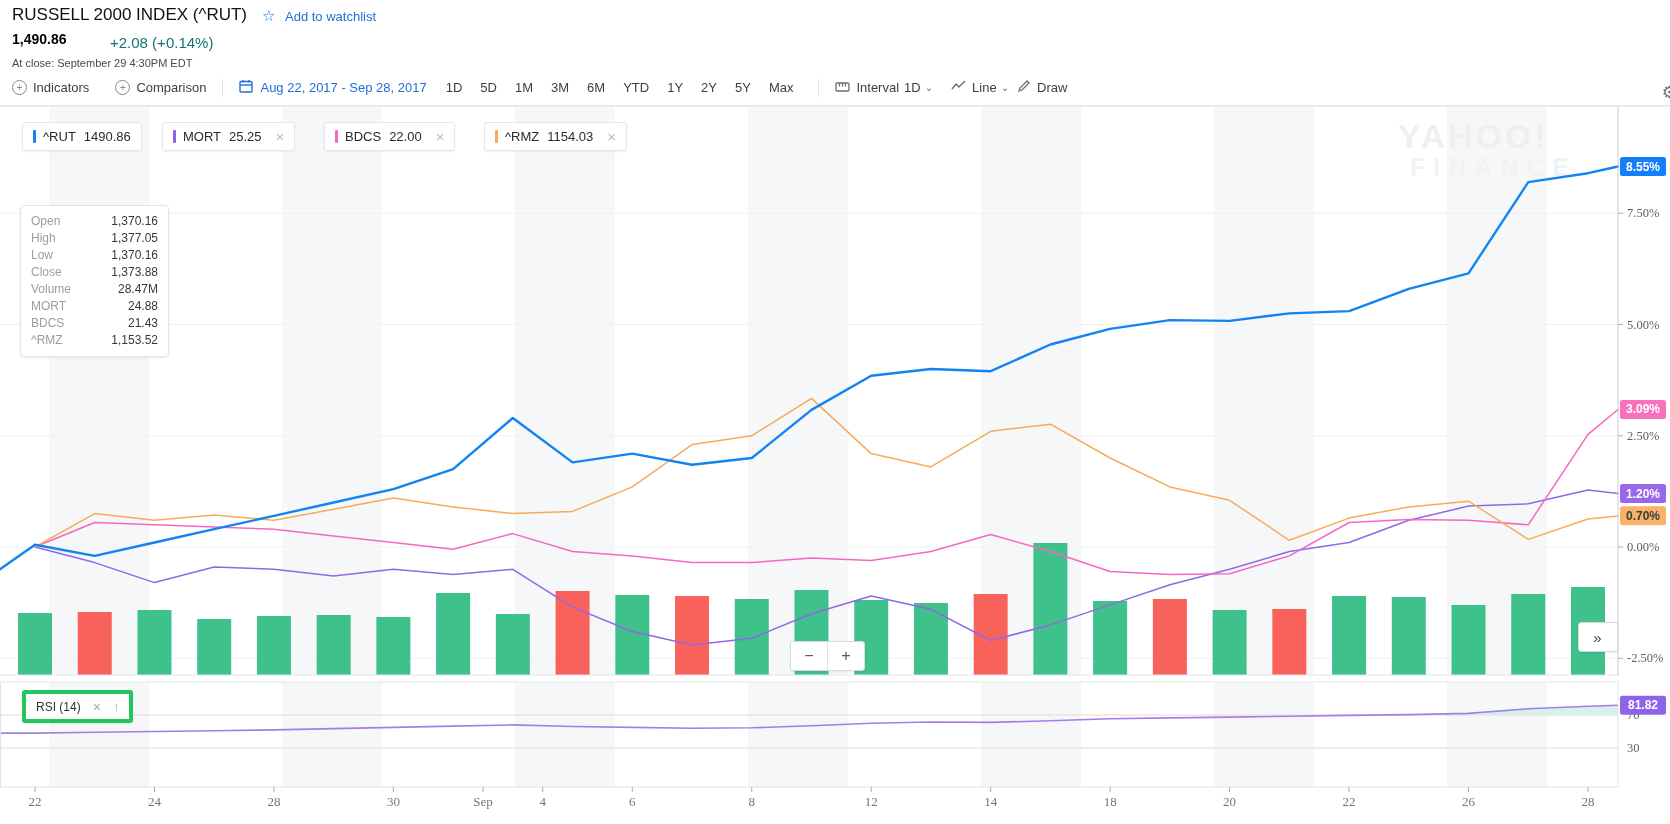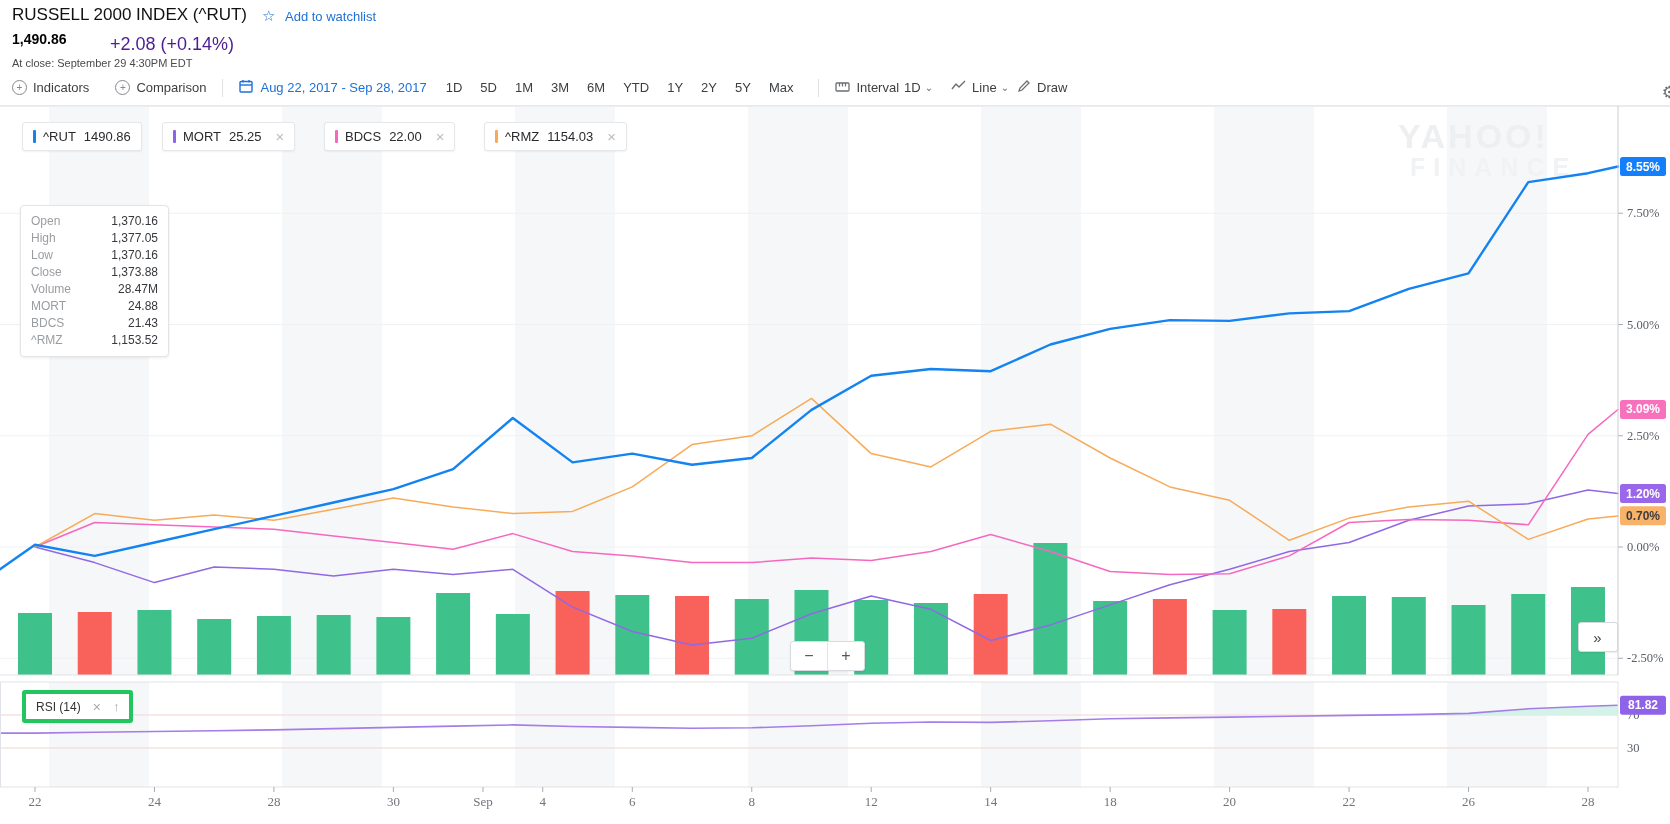--- a/index.html
+++ b/index.html
@@ -3,21 +3,21 @@
 <meta charset="utf-8">
 <style>
   html,body{margin:0;padding:0;}
   body{width:1670px;height:824px;overflow:hidden;position:relative;background:#fff;
        font-family:"Liberation Sans",sans-serif;color:#222;}
   
   .hdr-title{position:absolute;left:12px;top:5px;font-size:17px;font-weight:normal;color:#111;}
   .hdr-star{position:absolute;left:262px;top:7px;color:#1d70d8;font-size:15px;}
   .hdr-watch{position:absolute;left:285px;top:9px;color:#1d70d8;font-size:13px;}
   .hdr-price{position:absolute;left:12px;top:31px;font-size:14px;font-weight:bold;color:#000;}
-  .hdr-chg{position:absolute;left:110px;top:34px;font-size:18px;color:#4c1d95;}
+  .hdr-chg{position:absolute;left:110px;top:34px;font-size:15px;color:#0f766e;}
   .hdr-close{position:absolute;left:12px;top:57px;font-size:11px;color:#4a4a4a;}
   
   .toolbar{position:absolute;left:0;top:70px;width:1670px;height:36px;border-bottom:1px solid #e7eaec;
            display:flex;align-items:center;padding-left:12px;box-sizing:border-box;font-size:13px;color:#3c3f42;}
   .tb-grp{display:flex;align-items:center;cursor:pointer;}
   .circ-plus{width:13px;height:13px;border:1px solid #85898d;border-radius:50%;display:inline-flex;
              align-items:center;justify-content:center;font-size:10px;color:#85898d;margin-right:6px;line-height:1;}
   .tb-div{width:1px;height:18px;background:#dfe2e5;margin:0 16px;}
   .tb-date{color:#1d70d8;display:flex;align-items:center;justify-content:center;}
   .cal-ic{margin-right:7px;display:inline-block;}

